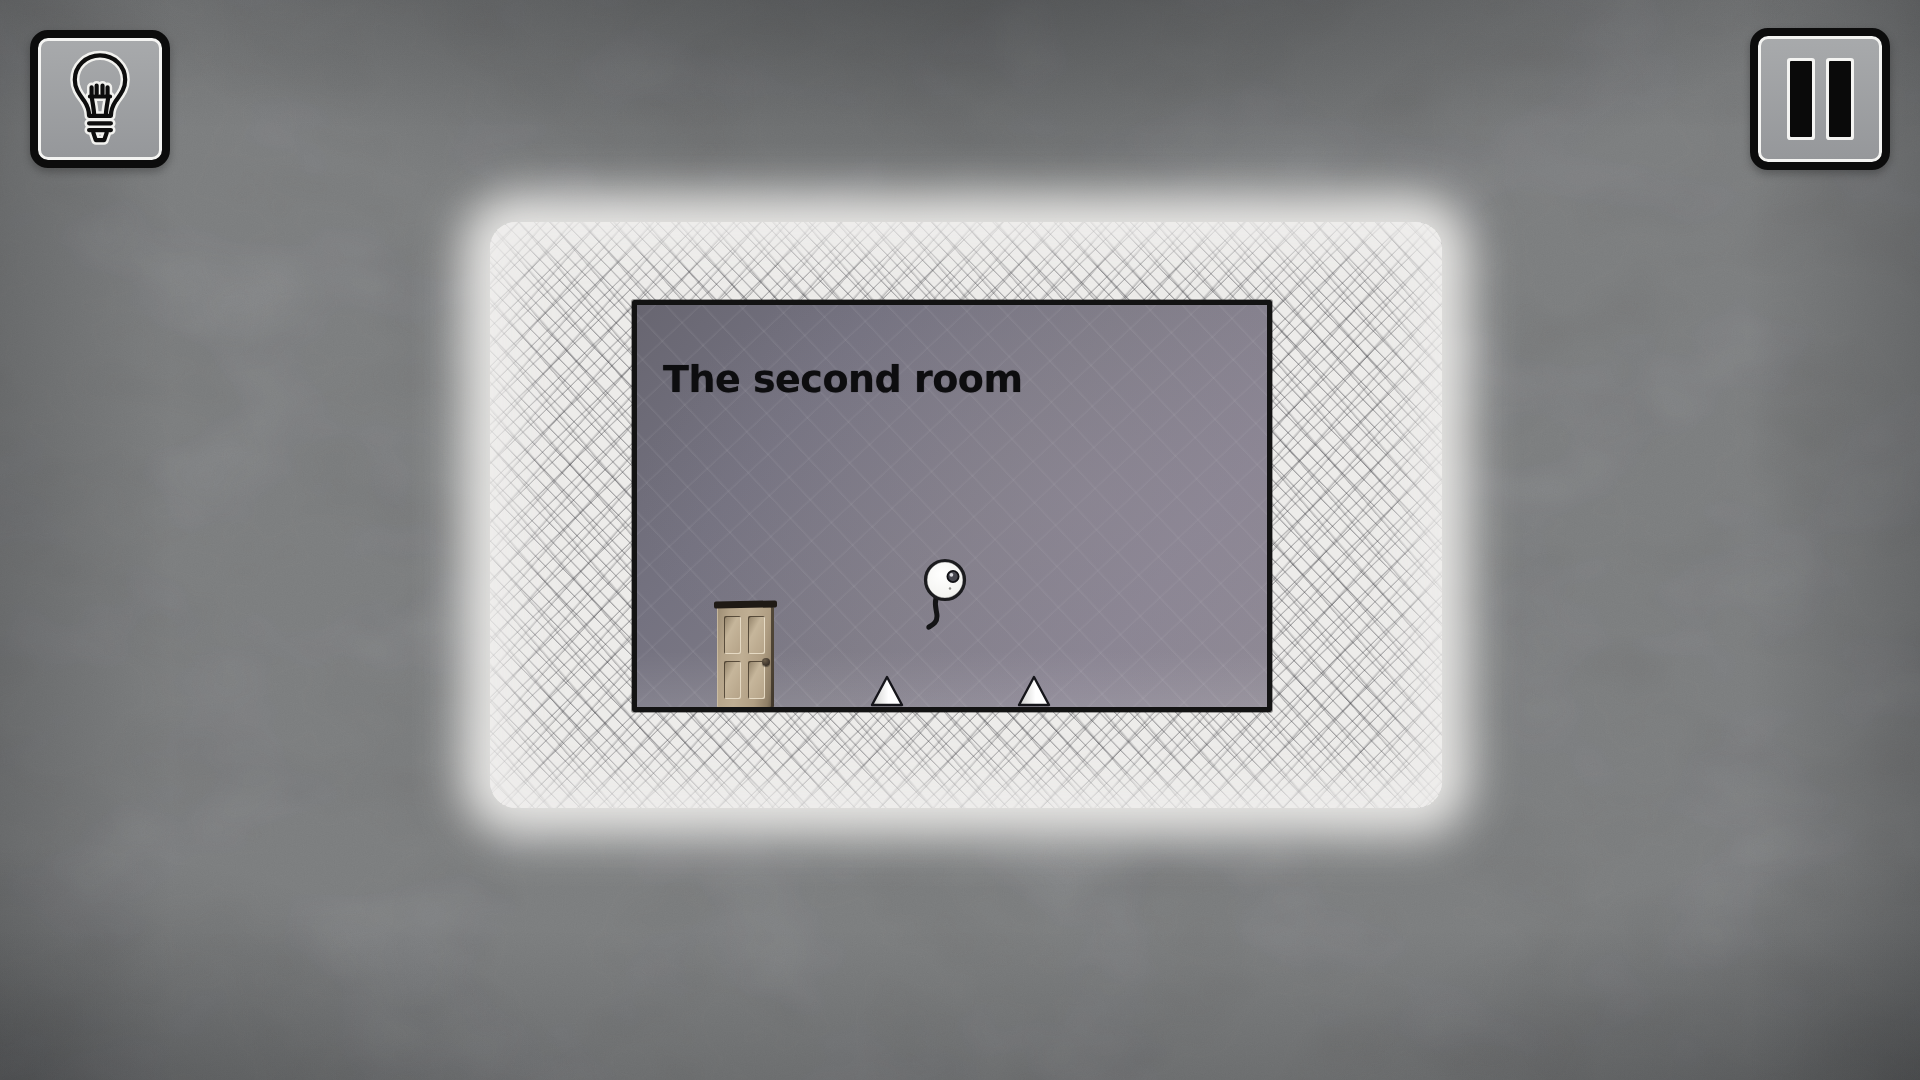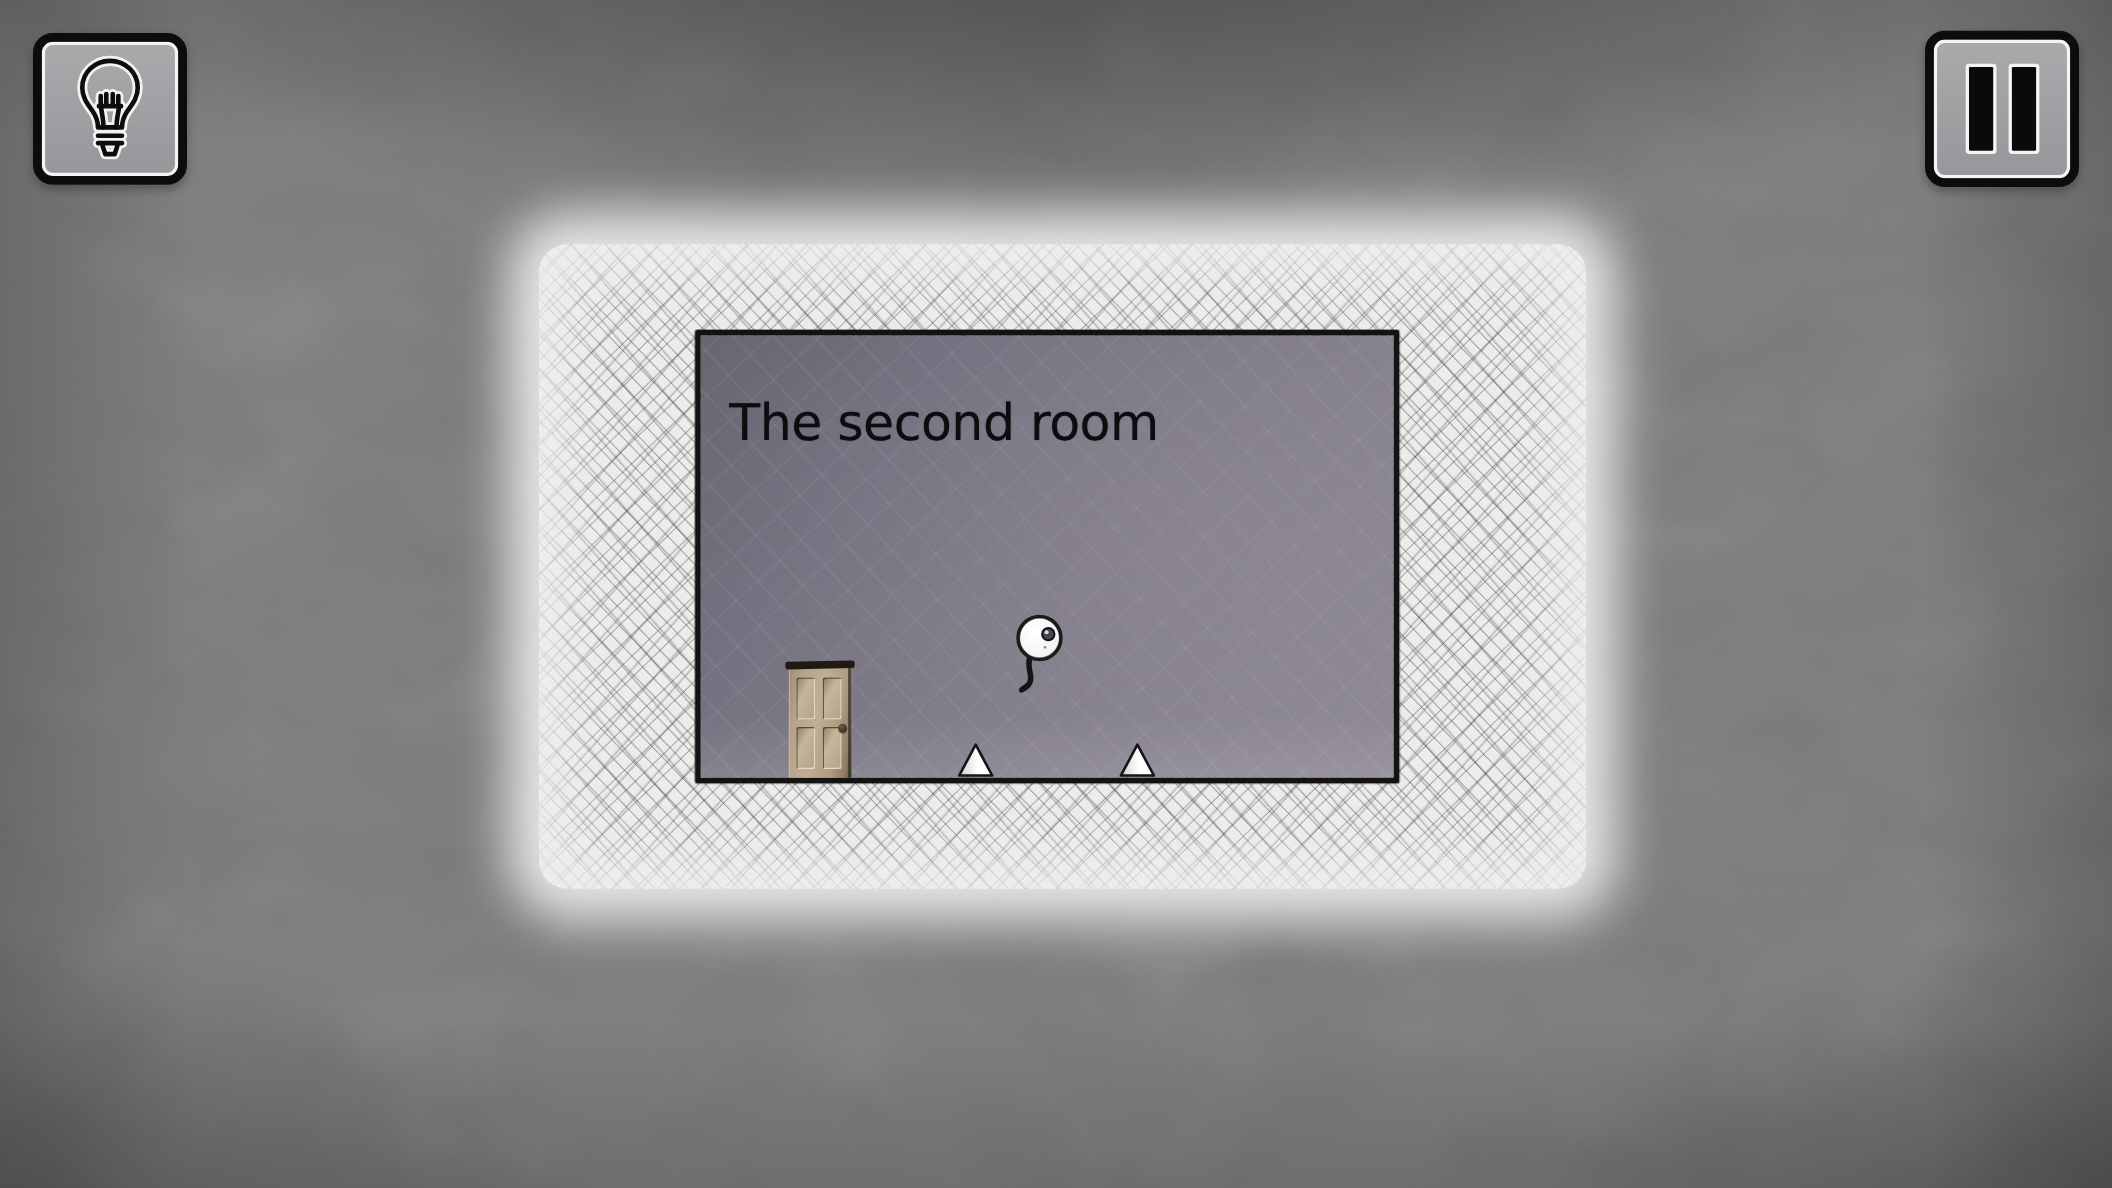--- a/index.html
+++ b/index.html
@@ -42,21 +42,21 @@
     background-image:
       radial-gradient(120% 110% at 72% 48%, rgba(150,142,156,0.35), rgba(0,0,0,0) 60%),
       linear-gradient(to top, rgba(255,255,255,0.10), rgba(255,255,255,0) 14%),
       repeating-linear-gradient(47deg,  rgba(255,255,255,0) 0 24px, rgba(255,255,255,0.07) 24.5px, rgba(255,255,255,0) 27px),
       repeating-linear-gradient(-43deg, rgba(255,255,255,0) 0 28px, rgba(255,255,255,0.06) 28.5px, rgba(255,255,255,0) 31px),
       linear-gradient(128deg, #686671 0%, #747280 26%, #7f7c87 52%, #898492 78%, #8e8994 100%);
     box-shadow:0 0 0 1px rgba(0,0,0,0.35);
   }
   .room-title{
     position:absolute;left:26px;top:52px;
-    font-size:46px;font-weight:400;letter-spacing:-0.5px;color:#0d0d0f;
+    font-size:38px;font-weight:700;letter-spacing:-0.5px;color:#0d0d0f;
     text-shadow:0 0 1px rgba(13,13,15,0.6);
   }
   
   .door{
     position:absolute;left:80px;bottom:0;width:57px;height:100px;
     background:linear-gradient(100deg,#9c8c73 0%,#b5a489 18%,#bfae93 45%,#b09e83 72%,#8f7f67 90%,#5f5342 100%);
     box-shadow:inset -3px 0 0 rgba(52,44,33,0.75), inset 1px 0 0 rgba(208,194,167,0.8);
     border-radius:1px;
   }
   .door-lintel{

